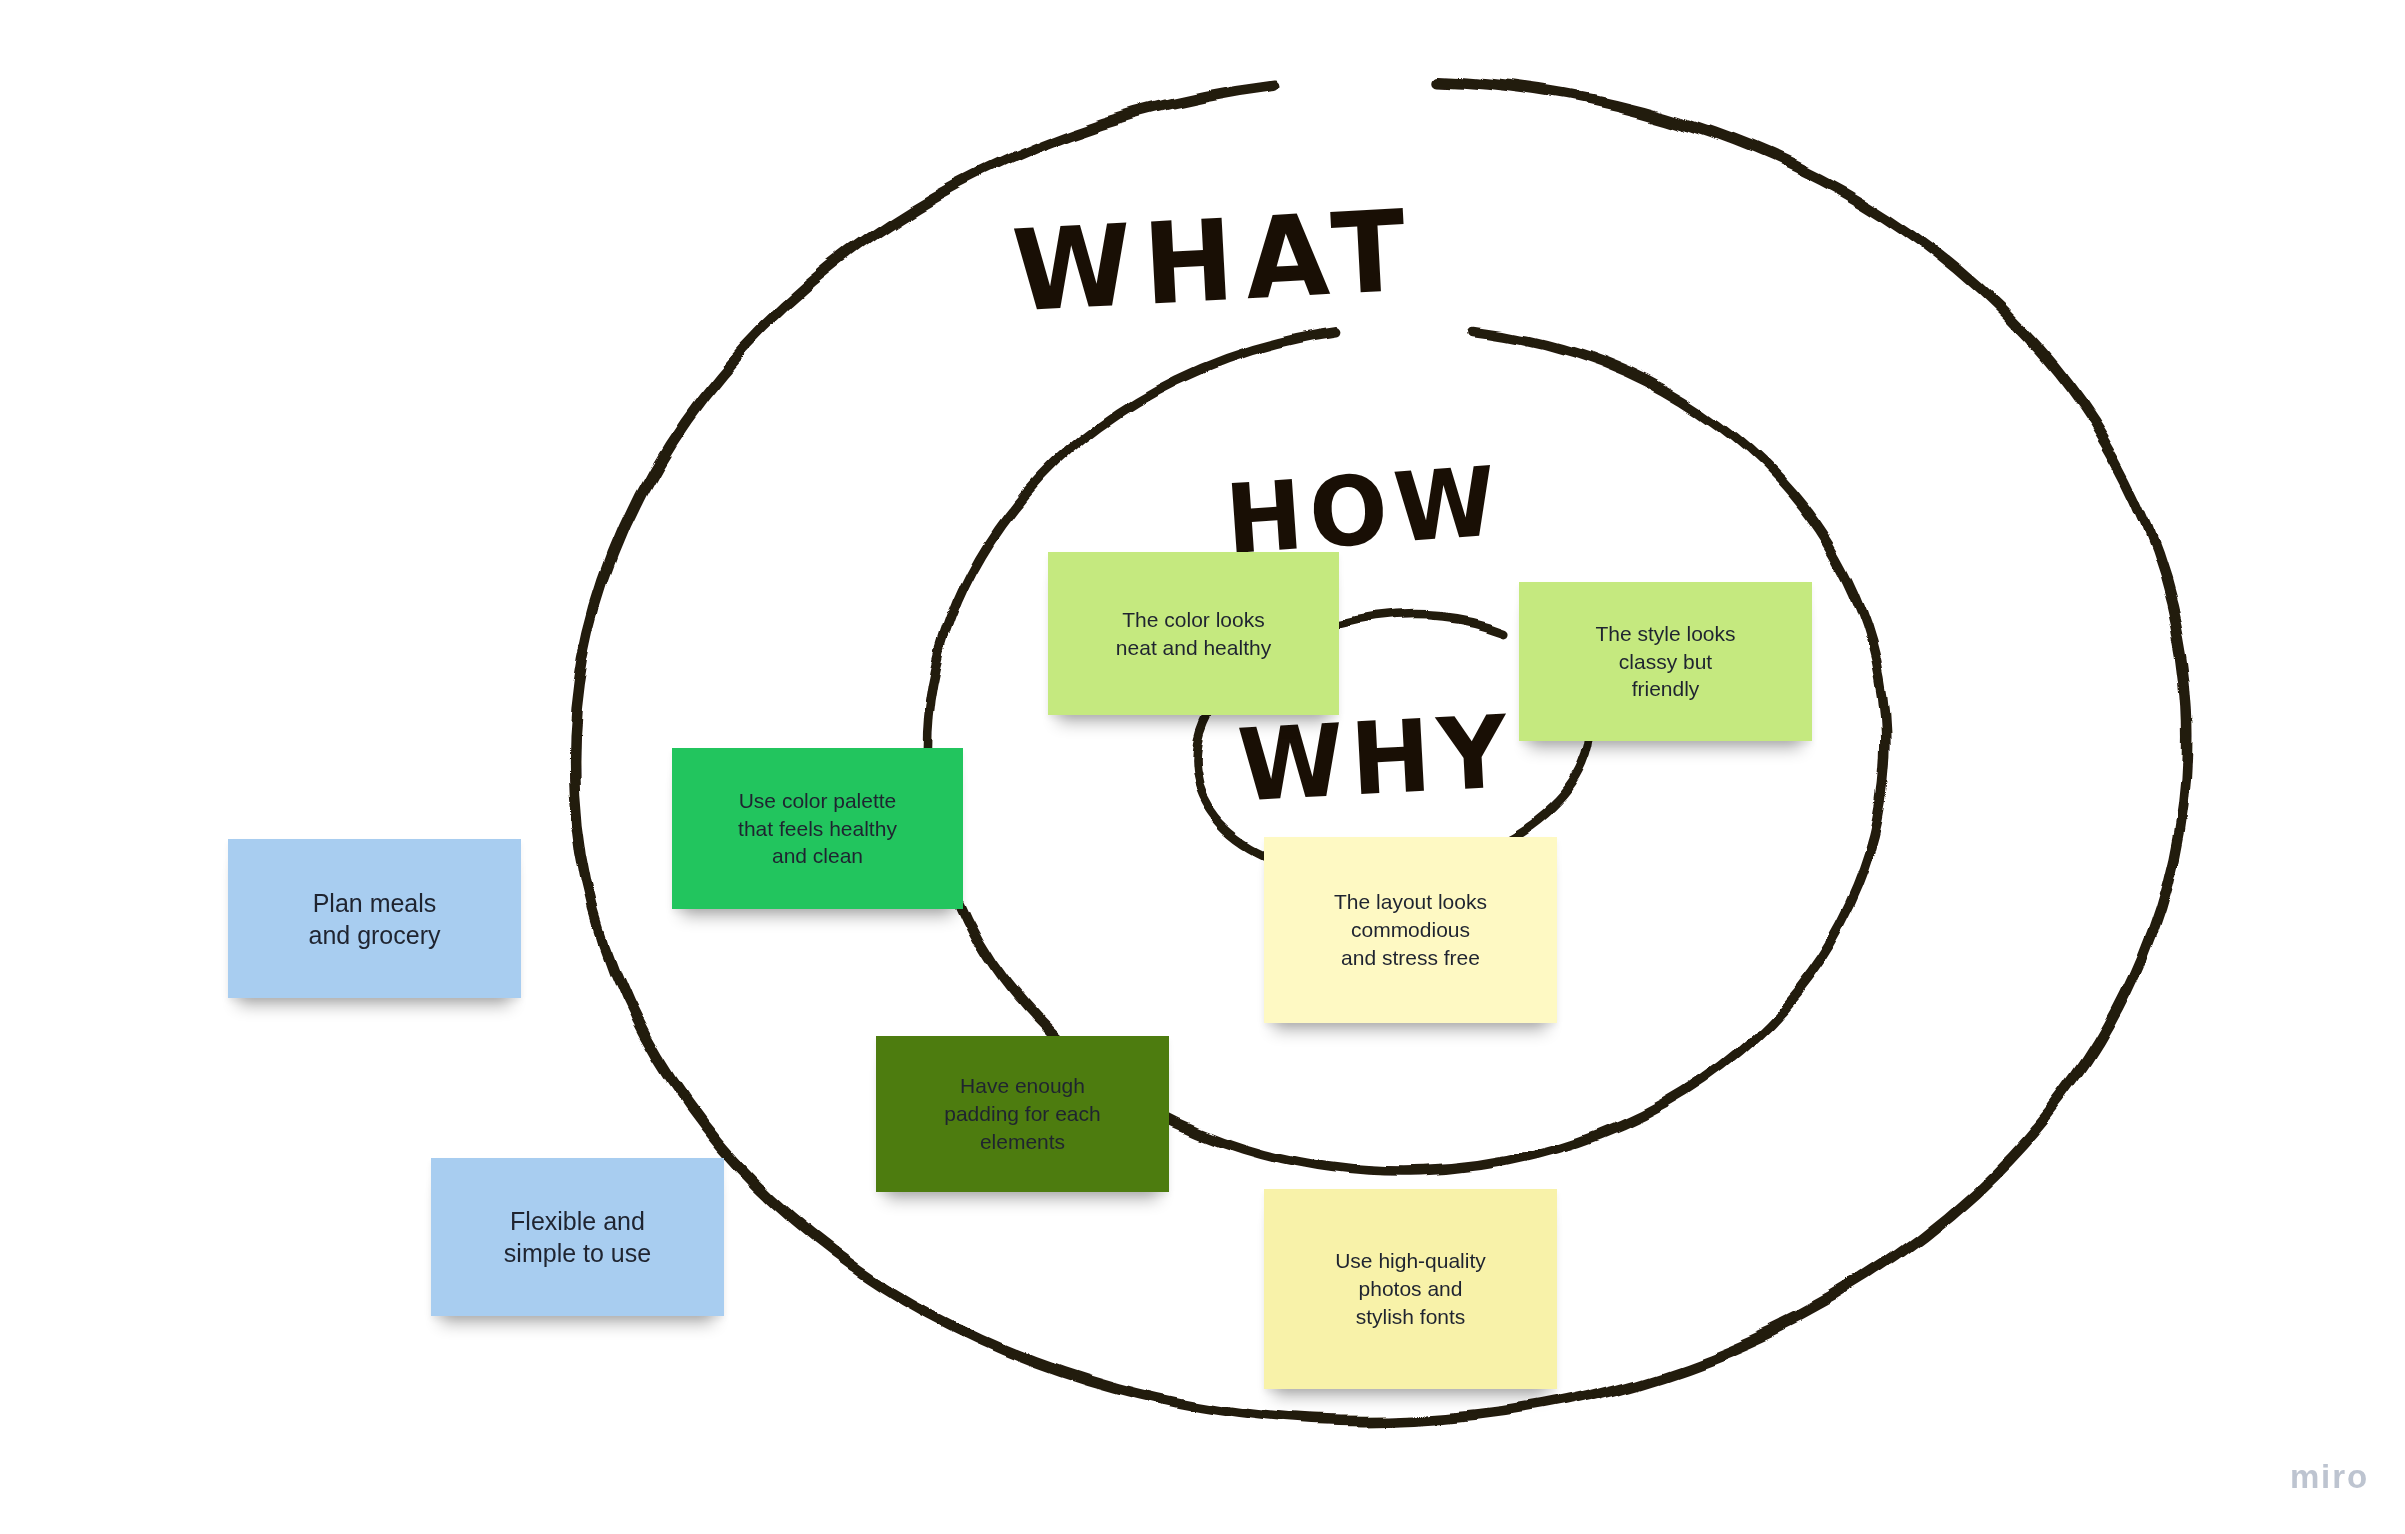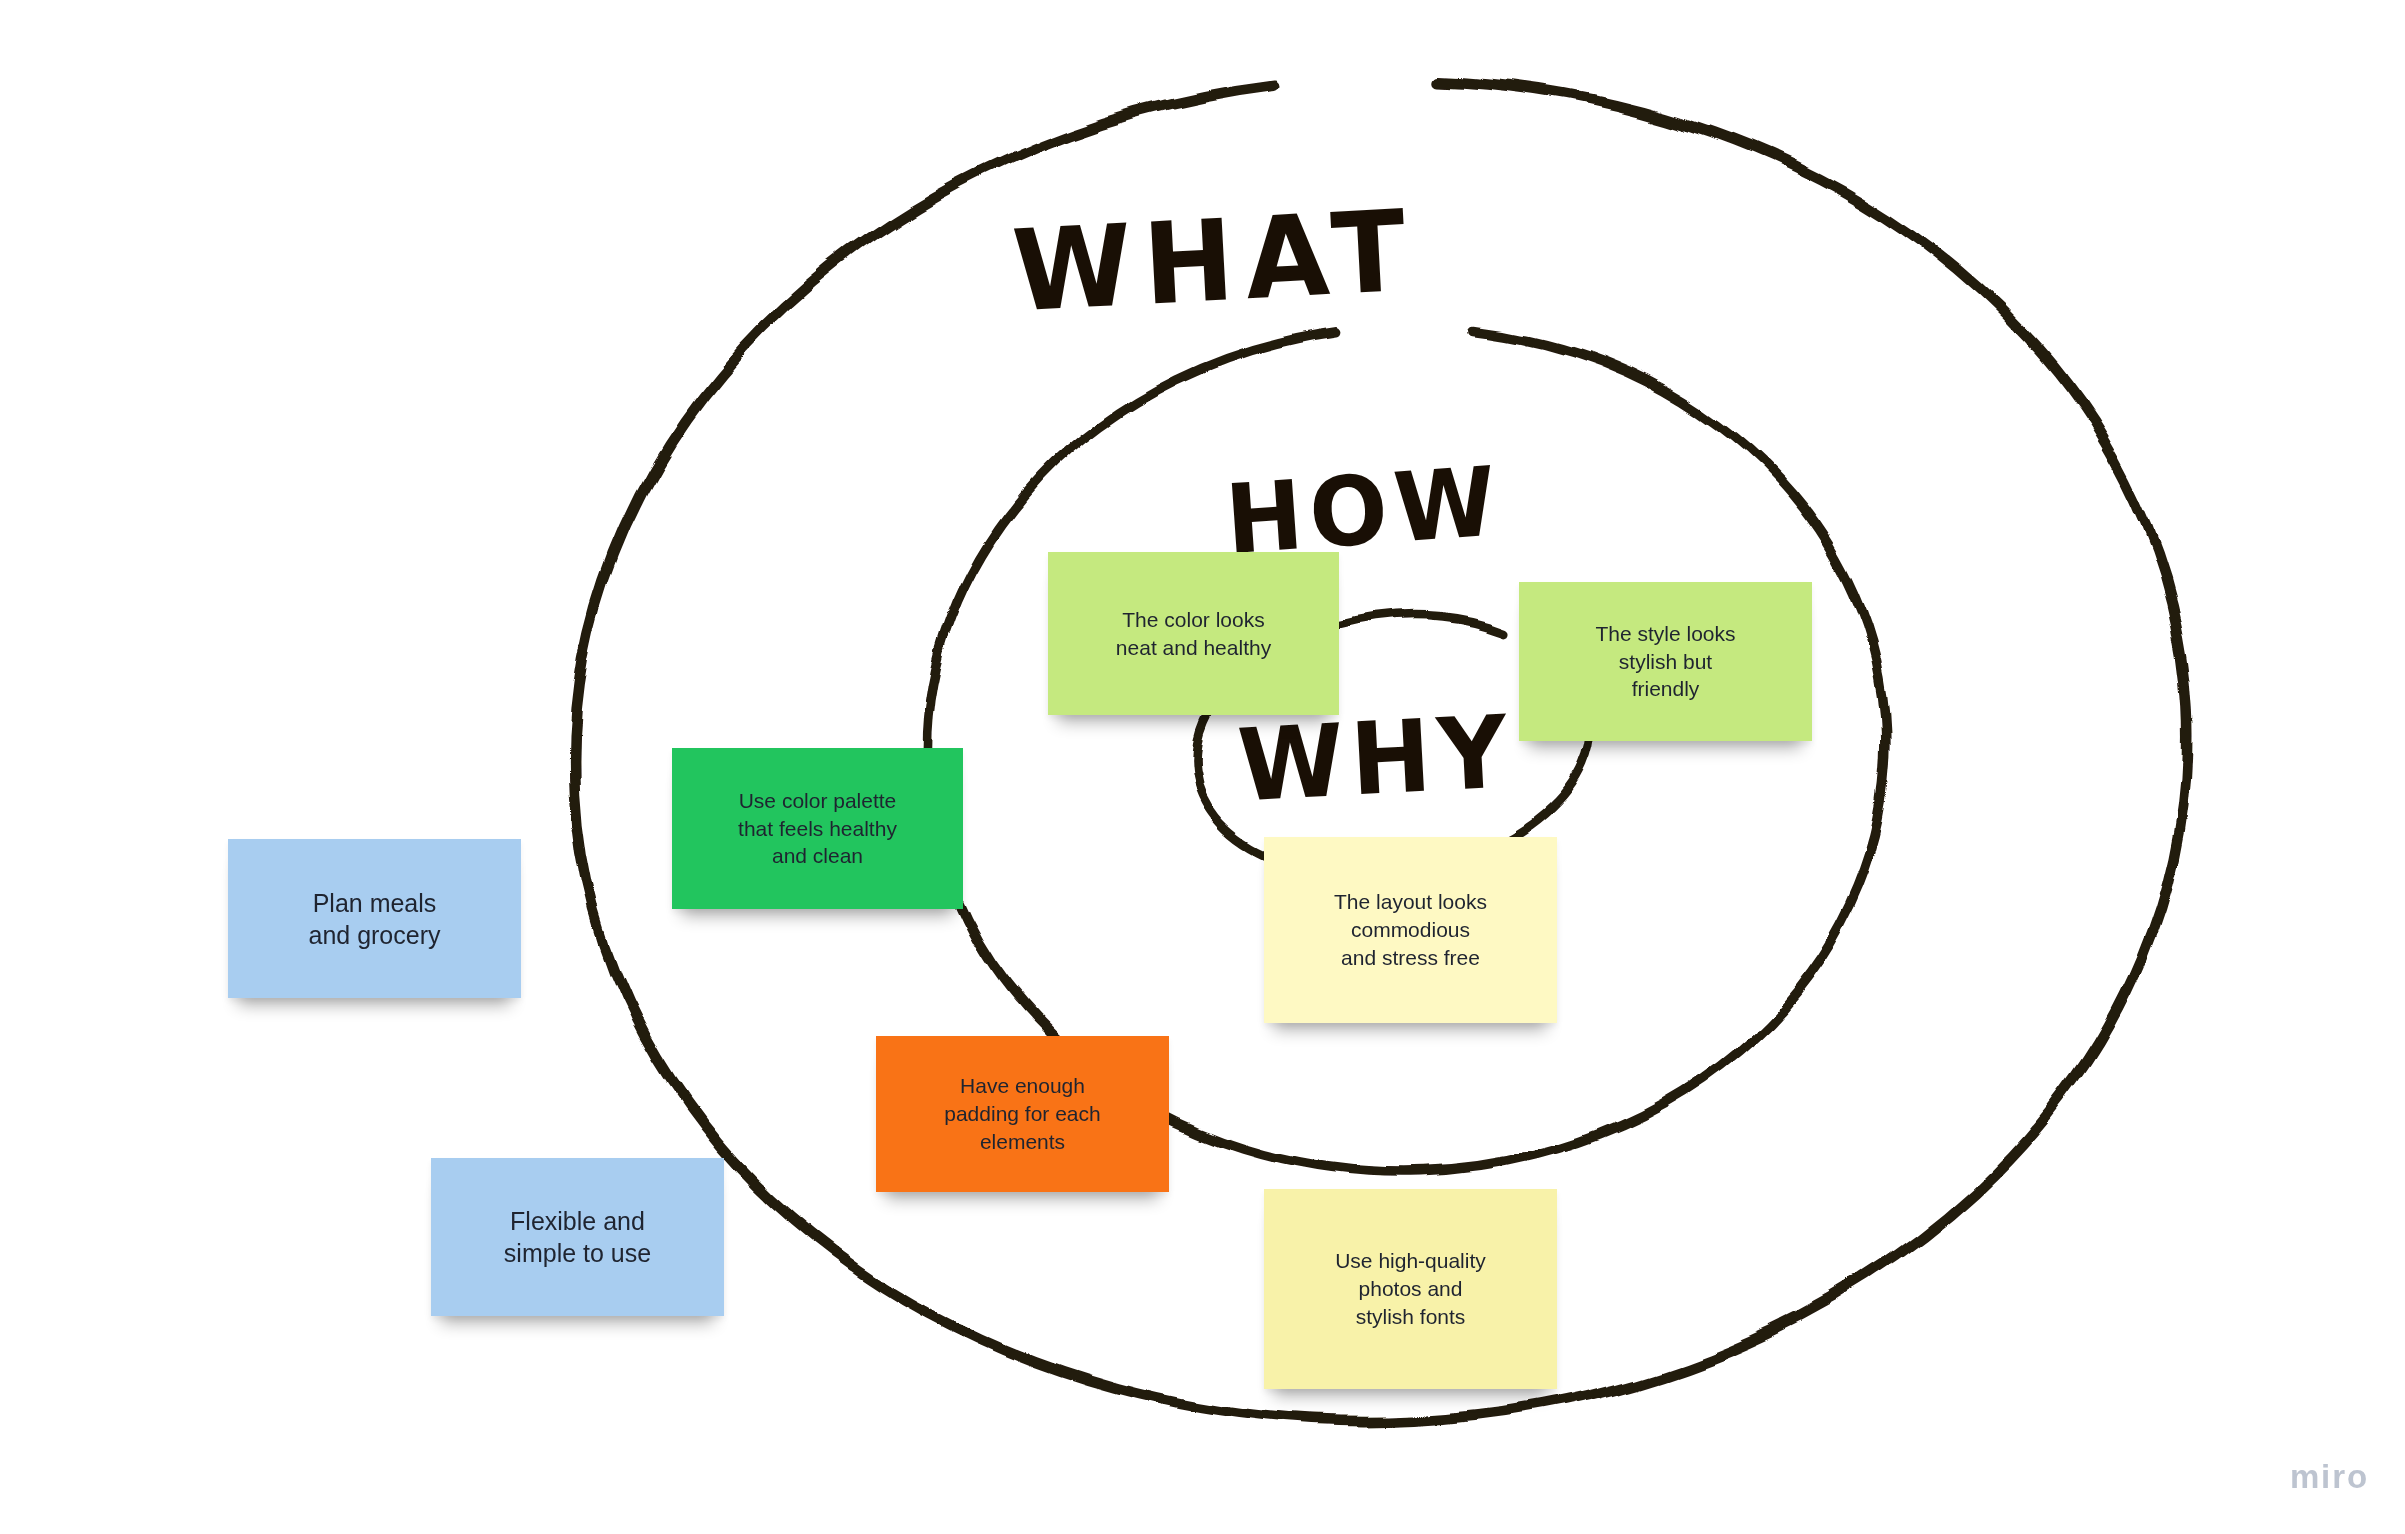--- a/index.html
+++ b/index.html
@@ -89,40 +89,40 @@
     <span>Flexible and
 simple to use</span>
   </div>
 
   <div class="note" style="left: 672px; top: 748px; width: 291px; height: 161px; background: #22c55e;">
     <span>Use color palette
 that feels healthy
 and clean</span>
   </div>
 
-  <div class="note" style="left: 876px; top: 1036px; width: 293px; height: 156px; background: #f97316;">
+  <div class="note" style="left: 876px; top: 1036px; width: 293px; height: 156px; background: #4d7c0f;">
     <span>Have enough
 padding for each
 elements</span>
   </div>
 
   <div class="note" style="left: 1264px; top: 1189px; width: 293px; height: 200px; background: rgb(248, 242, 169);">
     <span>Use high-quality
 photos and
 stylish fonts</span>
   </div>
 
   <div class="note" style="left: 1048px; top: 552px; width: 291px; height: 163px; background: rgb(197, 233, 127);">
     <span>The color looks
 neat and healthy</span>
   </div>
 
   <div class="note" style="left: 1519px; top: 582px; width: 293px; height: 159px; background: rgb(197, 233, 127);">
     <span>The style looks
-stylish but
+classy but
 friendly</span>
   </div>
 
   <div class="note" style="left: 1264px; top: 837px; width: 293px; height: 186px; background: #fef9c3;">
     <span>The layout looks
 commodious
 and stress free</span>
   </div>
 
   <div class="watermark">miro</div>

